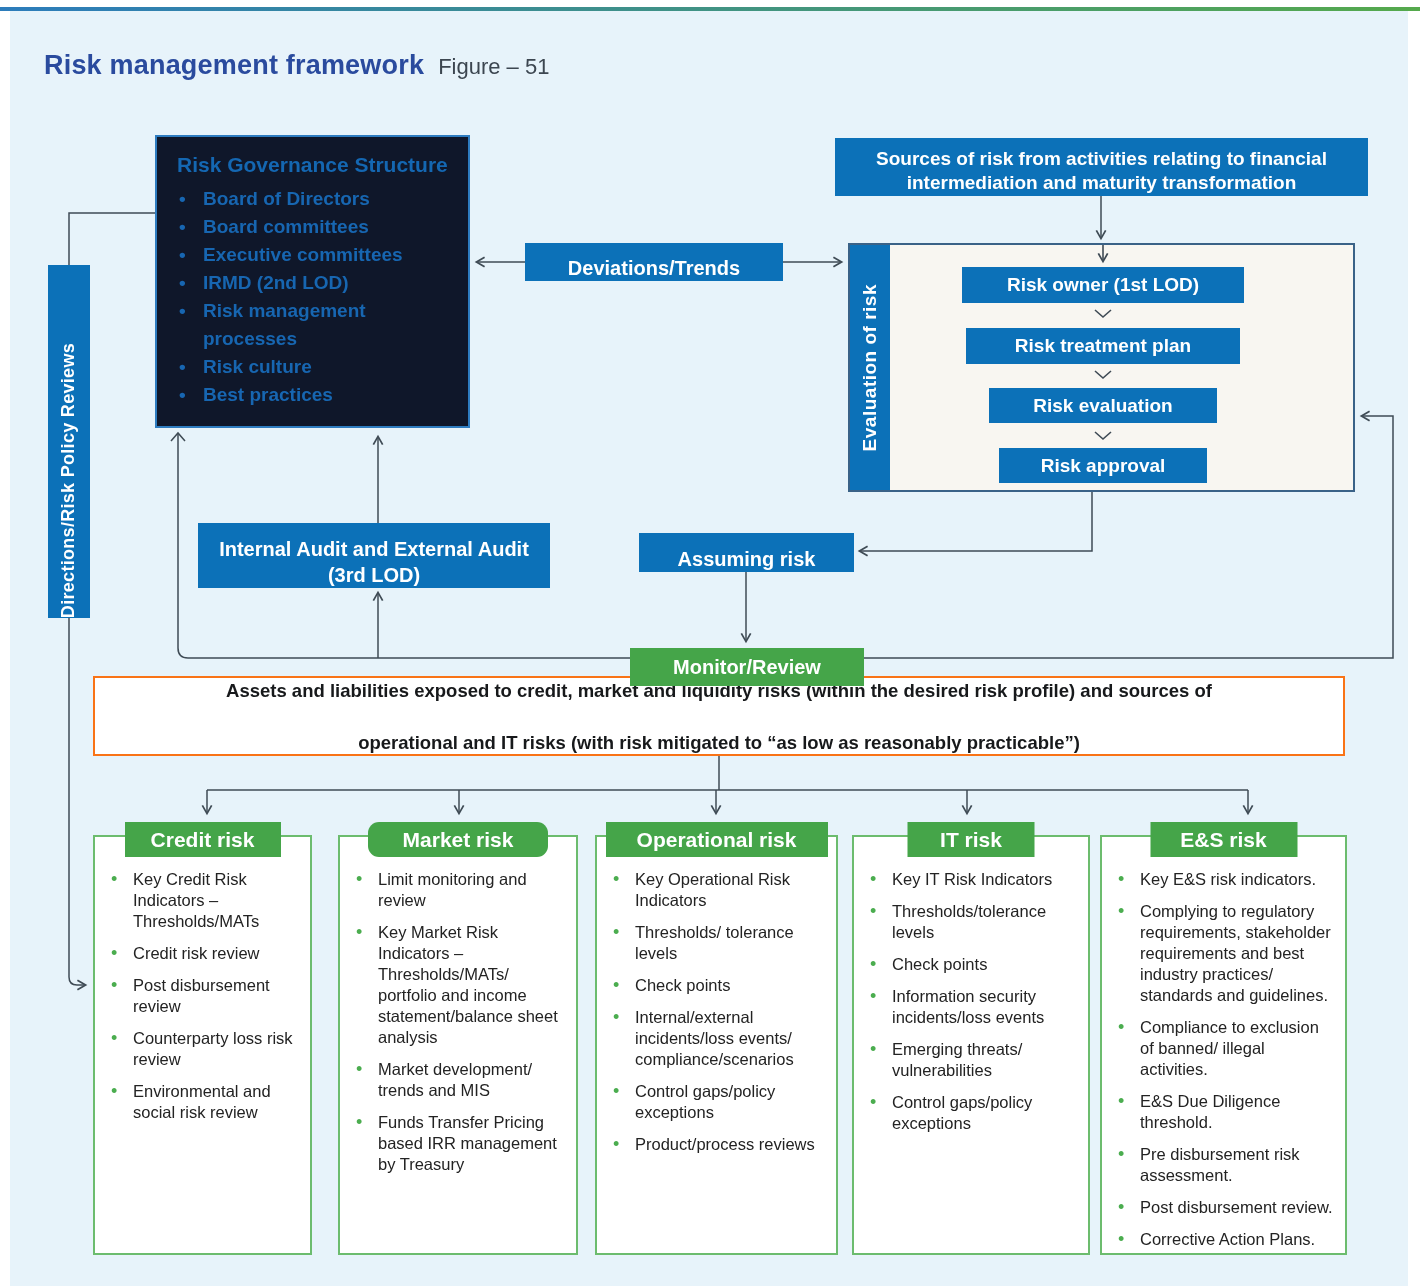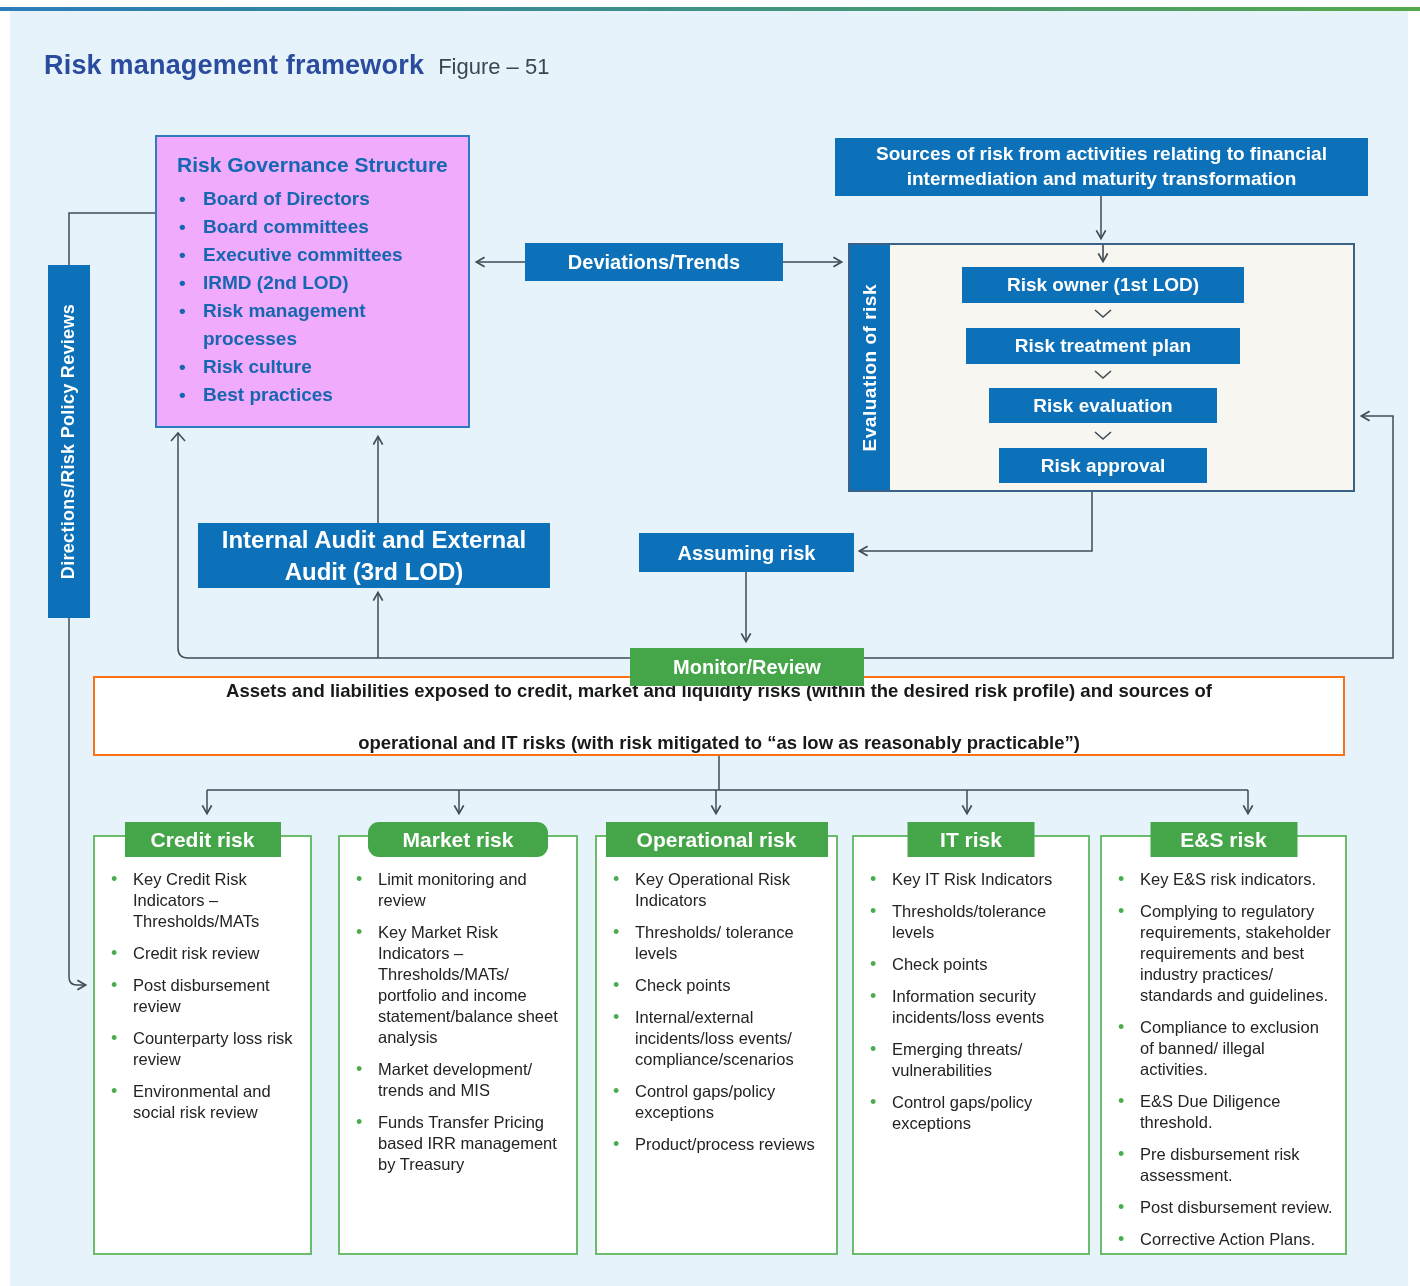--- a/index.html
+++ b/index.html
@@ -9,26 +9,26 @@
           background:linear-gradient(to right,#2c7cbb,#55a94c);}
   .canvas{position:absolute;left:10px;top:11px;width:1398px;height:1275px;background:#e7f3fa;}
   .title-row{position:absolute;left:44px;top:50px;display:flex;align-items:baseline;gap:14px;z-index:2;}
   .page-title{font-size:27px;font-weight:bold;color:#2a4b9e;letter-spacing:0.2px;}
   .figure-label{font-size:22px;color:#3c4650;font-weight:normal;}
 
   svg.connectors{position:absolute;left:0;top:0;z-index:1;}
 
   .box{position:absolute;box-sizing:border-box;z-index:2;}
   .bluebox{background:#0c71b8;color:#ffffff;font-weight:bold;display:flex;
-           align-items:center;justify-content:center;text-align:center;line-height:1.3;}
+           align-items:flex-end;justify-content:center;text-align:center;line-height:1.3;}
   .greenbox{background:#45a549;color:#ffffff;font-weight:bold;display:flex;
             align-items:center;justify-content:center;text-align:center;}
 
   
-  .gov{left:155px;top:135px;width:315px;height:293px;background:#f0abfc;border:2px solid #2e7cc0;
+  .gov{left:155px;top:135px;width:315px;height:293px;background:#0f172a;border:2px solid #2e7cc0;
        padding:14px 14px 0 16px;}
   .gov-title{color:#1467b2;font-size:21px;font-weight:bold;margin:2px 0 8px 4px;}
   .gov-list{list-style:none;margin:0;padding:0;width:240px;}
   .gov-list li{position:relative;padding-left:30px;color:#1766b1;font-weight:600;
                font-size:19px;line-height:28px;max-width:230px;}
   .gov-list li::before{content:"\2022";position:absolute;left:6px;color:#1766b1;}
 
   
   .leftbar{left:48px;top:265px;width:42px;height:353px;}
   .leftbar span{writing-mode:vertical-rl;transform:rotate(180deg);font-size:18px;
@@ -40,21 +40,21 @@
   
   .eval{left:848px;top:243px;width:507px;height:249px;background:#f8f6f1;border:2px solid #3a6287;}
   .eval-strip{position:absolute;left:0;top:0;width:40px;height:100%;background:#0c71b8;
               display:flex;align-items:center;justify-content:center;}
   .eval-strip span{writing-mode:vertical-rl;transform:rotate(180deg);color:#fff;
                    font-size:19px;font-weight:bold;letter-spacing:0.5px;white-space:nowrap;}
   .step{position:absolute;background:#0c71b8;color:#fff;font-weight:bold;font-size:19px;
         display:flex;align-items:center;justify-content:center;}
   .eval-inner-svg{position:absolute;left:0;top:0;pointer-events:none;}
 
-  .audit{left:198px;top:523px;width:352px;height:65px;font-size:24px;padding:0 6px;}
+  .audit{left:198px;top:523px;width:352px;height:65px;font-size:20px;padding:0 6px;}
   .audit span{max-width:320px;}
   .assuming{left:639px;top:533px;width:215px;height:39px;font-size:20px;}
   .monitor{left:630px;top:648px;width:234px;height:38px;font-size:20px;z-index:3;}
 
   .exposure{left:93px;top:676px;width:1252px;height:80px;background:#ffffff;border:2px solid #f97316;
             display:flex;flex-direction:column;align-items:center;justify-content:center;
             color:#17191b;font-weight:bold;font-size:18.5px;line-height:27px;text-align:center;gap:25px;}
 
   
   .col{position:absolute;top:835px;height:420px;background:#ffffff;border:2px solid #6cbc6e;

